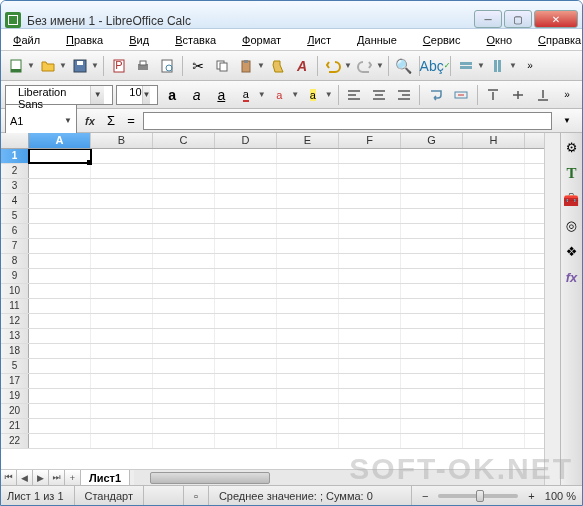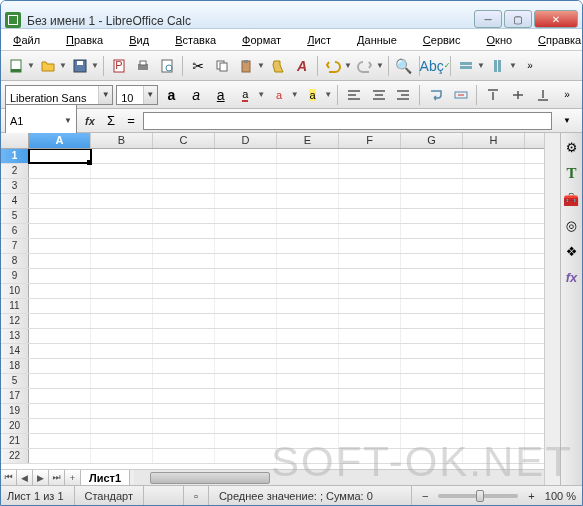--- a/index.html
+++ b/index.html
@@ -15,21 +15,21 @@
 .menubar{height:22px;background:#fff;display:flex;align-items:center;padding:0 6px;gap:14px;border-bottom:1px solid #ccc}
 .menu-item{padding:2px 6px;cursor:default}
 .menu-item u{text-decoration:underline}
 .menubar .closex{margin-left:auto;font-size:13px;color:#555}
 .toolbar{height:30px;background:linear-gradient(#fafafa,#e4e4e4);display:flex;align-items:center;padding:0 4px;border-bottom:1px solid #bbb;gap:2px;overflow:hidden}
 .tb{width:22px;height:22px;display:flex;align-items:center;justify-content:center;border:1px solid transparent;border-radius:3px;font-size:14px}
 .tb svg{width:16px;height:16px}
 .sep{width:1px;height:20px;background:#bbb;margin:0 2px}
 .dd{width:8px;font-size:8px;color:#555;margin-left:-2px}
 .fmt-bar{height:28px;background:linear-gradient(#fafafa,#e4e4e4);display:flex;align-items:center;padding:0 4px;border-bottom:1px solid #bbb;gap:3px}
-.combo{height:20px;border:1px solid #888;background:#fff;display:flex;align-items:flex-end;padding:0 4px;position:relative}
+.combo{height:20px;border:1px solid #888;background:#fff;display:flex;align-items:flex-start;padding:0 12px;position:relative}
 .combo .cv{flex:1}
 .combo .cb{width:14px;text-align:center;font-size:8px;color:#444;border-left:1px solid #ccc;background:linear-gradient(#f5f5f5,#ddd);margin-right:-4px;height:100%;display:flex;align-items:center;justify-content:center}
 .namebar{height:24px;background:linear-gradient(#fafafa,#e8e8e8);display:flex;align-items:center;padding:0 4px;border-bottom:1px solid #bbb;gap:4px}
 .nbox{width:72px;height:18px;border:1px solid #888;background:#fff;padding:16px 4px;display:flex;align-items:center}
 .nbox .cb{margin-left:auto;font-size:8px;color:#444}
 .fx{font-style:italic;font-weight:bold;color:#333;width:18px;text-align:center}
 .sigma{font-size:13px;width:16px;text-align:center}
 .formula-input{flex:1;height:18px;border:1px solid #888;background:#fff}
 .main{flex:1;display:flex;background:#fff;min-height:0}
 .sheet{flex:1;display:flex;flex-direction:column;min-width:0}
@@ -51,21 +51,21 @@
 .htrack{flex:1;background:#e8e8e8;position:relative;height:100%;margin-left:4px}
 .hthumb{position:absolute;left:16px;top:2px;width:120px;height:12px;background:linear-gradient(#ddd,#bbb);border:1px solid #999;border-radius:2px}
 .sidepanel{width:22px;background:linear-gradient(90deg,#efefef,#dcdcdc);border-left:1px solid #bbb;display:flex;flex-direction:column;align-items:center;padding-top:6px;gap:10px}
 .sp{width:16px;height:16px;display:flex;align-items:center;justify-content:center;font-size:13px}
 .vscroll{width:16px;background:#eee;border-left:1px solid #ccc;position:relative}
 .statusbar{height:20px;background:linear-gradient(#f2f2f2,#dedede);border-top:1px solid #bbb;display:flex;align-items:center;padding:0 6px;gap:10px;font-size:10px;color:#333}
 .statusbar .sec{border-right:1px solid #bbb;padding-right:10px;height:100%;display:flex;align-items:center}
 .zoom-track{width:80px;height:4px;background:#bbb;position:relative;border-radius:2px}
 .zoom-track::before{content:"";position:absolute;left:50%;top:-3px;width:1px;height:10px;background:#888}
 .zoom-thumb{position:absolute;left:38px;top:-4px;width:8px;height:12px;background:linear-gradient(#eee,#ccc);border:1px solid #888;border-radius:2px}
-.watermark{position:absolute;right:10px;bottom:20px;font-size:42px;color:rgba(170,170,170,.45);font-family:Arial;letter-spacing:2px;pointer-events:none;font-weight:400}
+.watermark{position:absolute;right:10px;bottom:20px;font-size:30px;color:rgba(170,170,170,.45);font-family:Arial;letter-spacing:2px;pointer-events:none;font-weight:700}
 </style>
 </head>
 <body>
 
 <div class="window">
   <div class="titlebar">
     <div class="title-icon"></div>
     <span class="title">Без имени 1 - LibreOffice Calc</span>
     <div class="win-btns">
       <div class="win-btn">─</div>
@@ -419,31 +419,20 @@
             <div class="cell"></div>
             <div class="cell"></div>
             <div class="cell"></div>
             <div class="cell"></div>
             <div class="cell"></div>
             <div class="cell"></div>
             <div class="cell"></div>
             <div class="cell"></div>
           </div>
           <div class="row">
-            <div class="rh">14</div>
-            <div class="cell"></div>
-            <div class="cell"></div>
-            <div class="cell"></div>
-            <div class="cell"></div>
-            <div class="cell"></div>
-            <div class="cell"></div>
-            <div class="cell"></div>
-            <div class="cell"></div>
-          </div>
-          <div class="row">
             <div class="rh">18</div>
             <div class="cell"></div>
             <div class="cell"></div>
             <div class="cell"></div>
             <div class="cell"></div>
             <div class="cell"></div>
             <div class="cell"></div>
             <div class="cell"></div>
             <div class="cell"></div>
           </div>

